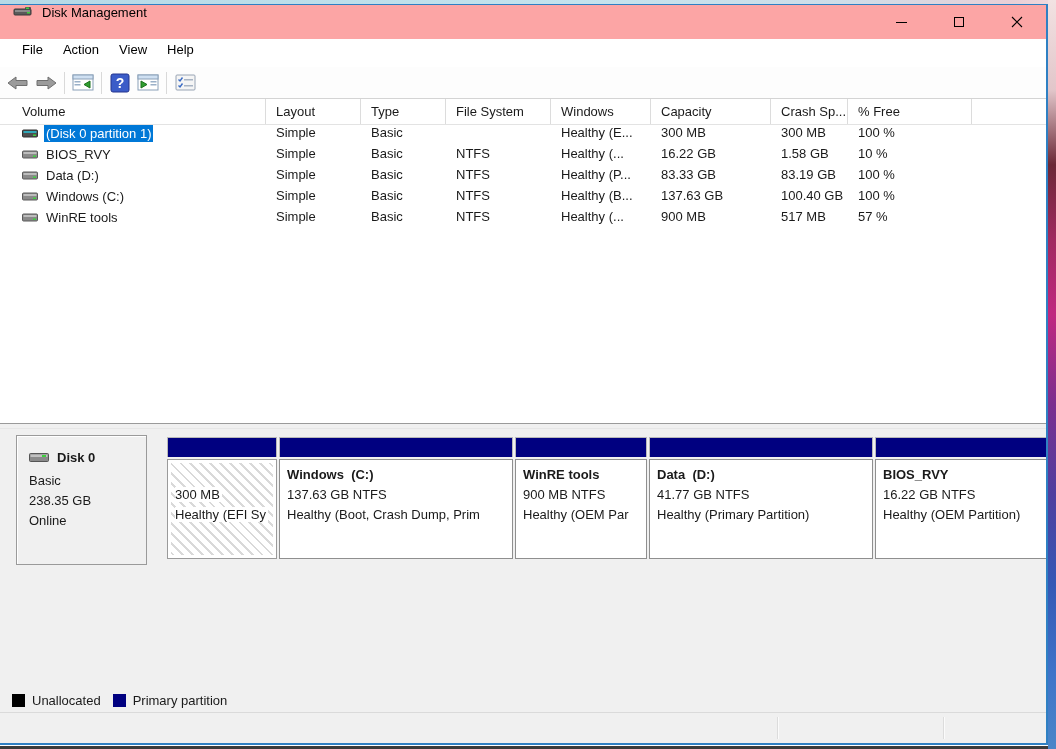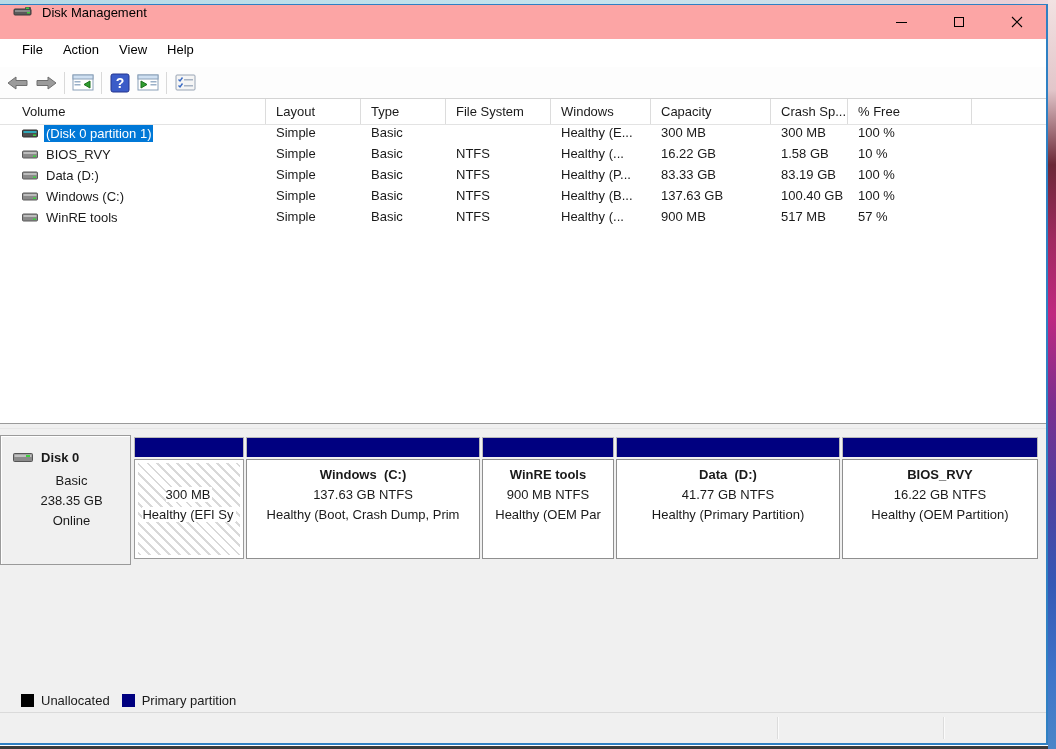--- a/index.html
+++ b/index.html
@@ -49,37 +49,37 @@
   .col-lay { width:95px; } .col-type { width:85px; } .col-fs { width:105px; }
   .col-st { width:100px; } .col-cap { width:120px; } .col-free { width:77px; } .col-pct { width:124px; }
   .vname { white-space:pre; padding:1px 2px; }
   .vname.selected { background:#0078d7; color:#fff; }
 
   
   .splitter { height:5px; background:#f0f0f0; border-bottom:1px solid #e6e6e6; flex:0 0 auto; }
 
   
   .diskpane { flex:1 1 auto; background:#f0f0f0; position:relative; overflow:hidden; }
-  .diskrow { display:flex; margin:6px 0 0 0; gap:3px;text-align:center; }
+  .diskrow { display:flex; margin:6px 0 0 16px; gap:20px; }
   .diskinfo { width:131px; height:130px; background:#f0f0f0; border:1px solid #9a9a9a;
     box-shadow:inset 1px 1px 0 #ffffff; padding:14px 0 0 12px; flex:0 0 auto; }
   .diskinfo .dname { display:flex; align-items:center; gap:8px; font-weight:bold; margin-bottom:6px; }
   .diskinfo .dline { line-height:20px; }
   .parts { display:flex; gap:2px; align-items:flex-start; margin-top:2px; }
   .part { display:flex; flex-direction:column; }
   .part-bar { height:20px; background:#000080; border:1px solid #b9b9b9; border-bottom:none; margin-bottom:2px; }
   .part-body { height:100px; background:#fff; border:1px solid #8f8f8f; padding:5px 7px; overflow:hidden; }
   .part-body .pt { font-weight:bold; white-space:pre; line-height:20px; height:20px; overflow:hidden; }
   .part-body .pl { white-space:nowrap; line-height:20px; height:20px; overflow:hidden; }
   .part-body.hatch { background:repeating-linear-gradient(45deg,#ffffff 0 5px,#d9d9d9 5px 7px);
     box-shadow:inset 0 0 0 3px #ffffff; border:1px solid #9a9a9a; }
   .part-body.hatch .pl span { background:#fff; padding:0 2px 0 0; }
 
   
-  .legendbar { height:24px; background:#f0f0f0; display:flex; align-items:center; padding-left:21px; flex:0 0 auto; }
+  .legendbar { height:24px; background:#f0f0f0; display:flex; align-items:center; padding-left:12px; flex:0 0 auto; }
   .lg-swatch { width:13px; height:13px; display:inline-block; margin-right:7px; }
   .lg-label { margin-right:12px; }
 
   
   .statusbar { height:31px; background:#f0f0f0; border-top:1px solid #dadada; position:relative; flex:0 0 auto; }
   .sb-div { position:absolute; top:4px; bottom:4px; width:1px; background:#dcdcdc; box-shadow:1px 0 0 #fbfbfb; }
   .sb-div.d1 { left:777px; } .sb-div.d2 { left:943px; }
 </style>
 </head>
 <body>

